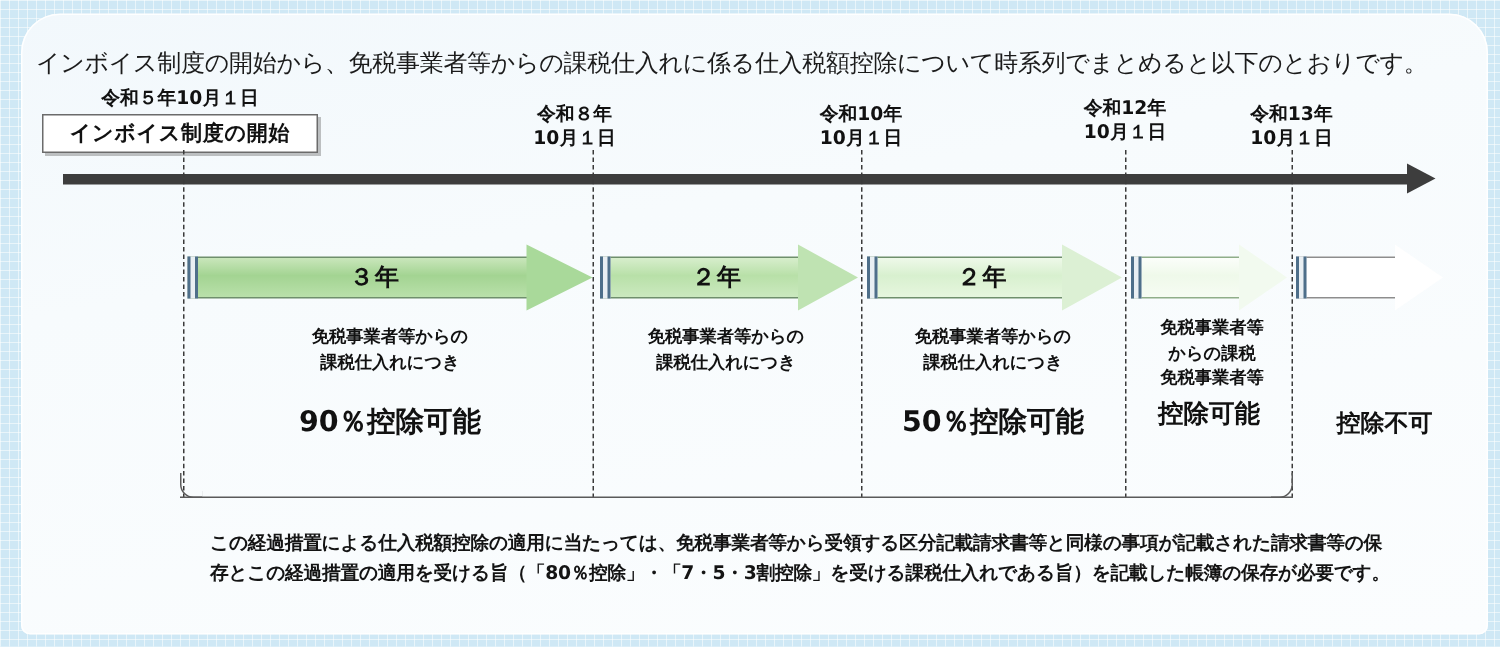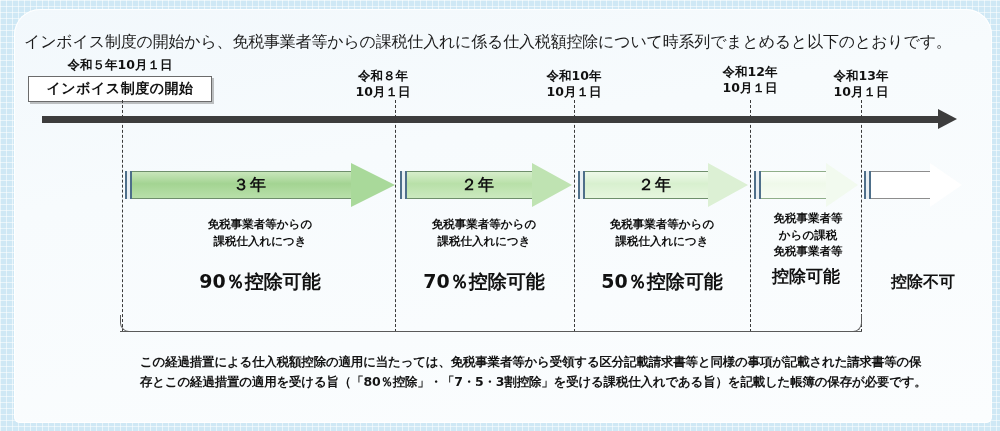--- a/index.html
+++ b/index.html
@@ -283,23 +283,20 @@
   <div class="arrow-wrap" style="left:400px; width:172px;">
     <div class="arrow-body" style="width:134px; background:linear-gradient(180deg,#d7eecc 0%,#b8e0a8 45%,#cbe9bf 100%);"></div>
     <div class="arrow-tip" style="left:132px; border-left:40px solid #bfe3b2;"></div>
     <div class="arrow-tail"></div>
     <div class="arrow-label" style="left:0; width:156px;">２年</div>
   </div>
   <div class="seg-desc" style="left:396px; top:216px; width:176px;">
     <div>免税事業者等からの</div>
     <div>課税仕入れにつき</div>
   </div>
-  <div class="seg-rate" style="left:396px; top:270px; width:176px;">
-    <div>70％控除可能</div>
-  </div>
 
   <div class="arrow-wrap" style="left:578px; width:170px;">
     <div class="arrow-body" style="width:132px; background:linear-gradient(180deg,#eef9e9 0%,#d8f0cf 45%,#e6f6de 100%);"></div>
     <div class="arrow-tip" style="left:130px; border-left:40px solid #dcf0d4;"></div>
     <div class="arrow-tail"></div>
     <div class="arrow-label" style="left:0; width:154px;">２年</div>
   </div>
   <div class="seg-desc" style="left:574px; top:216px; width:176px;">
     <div>免税事業者等からの</div>
     <div>課税仕入れにつき</div>

